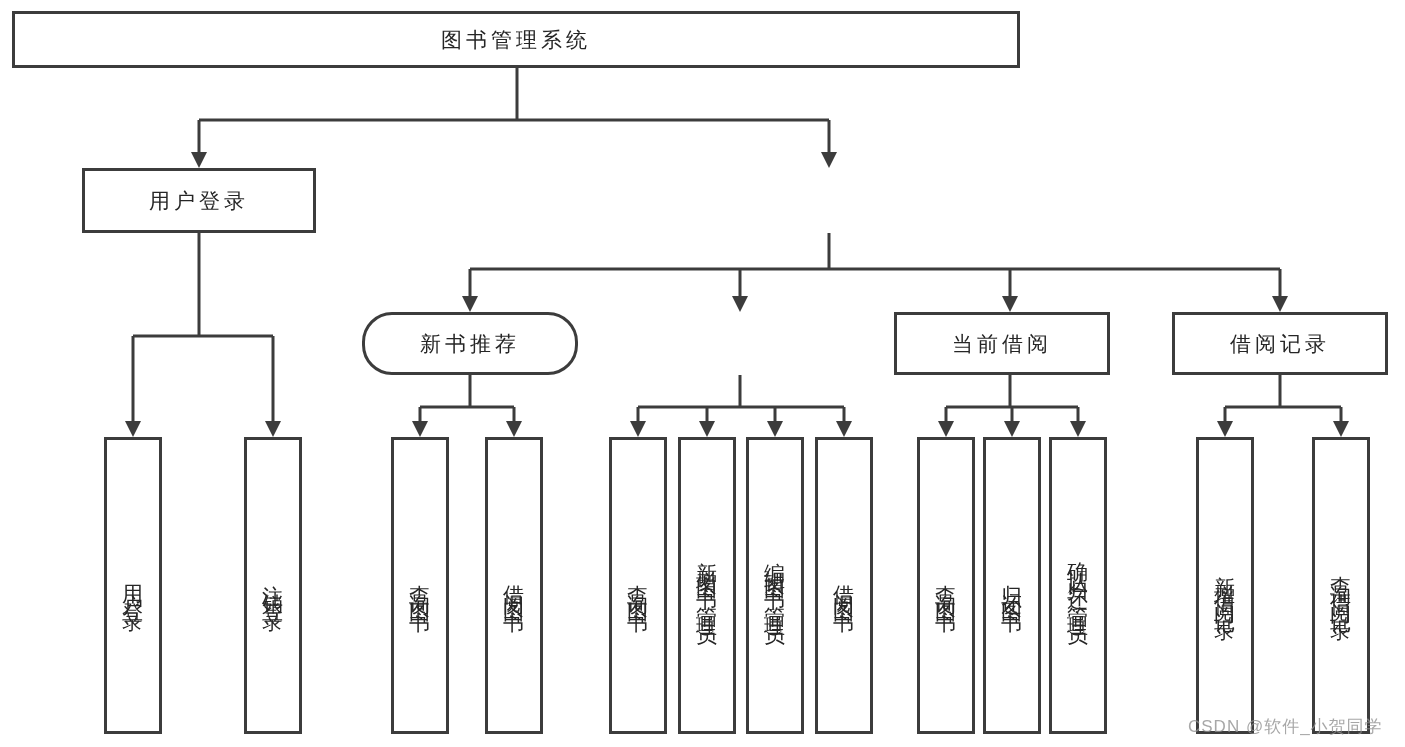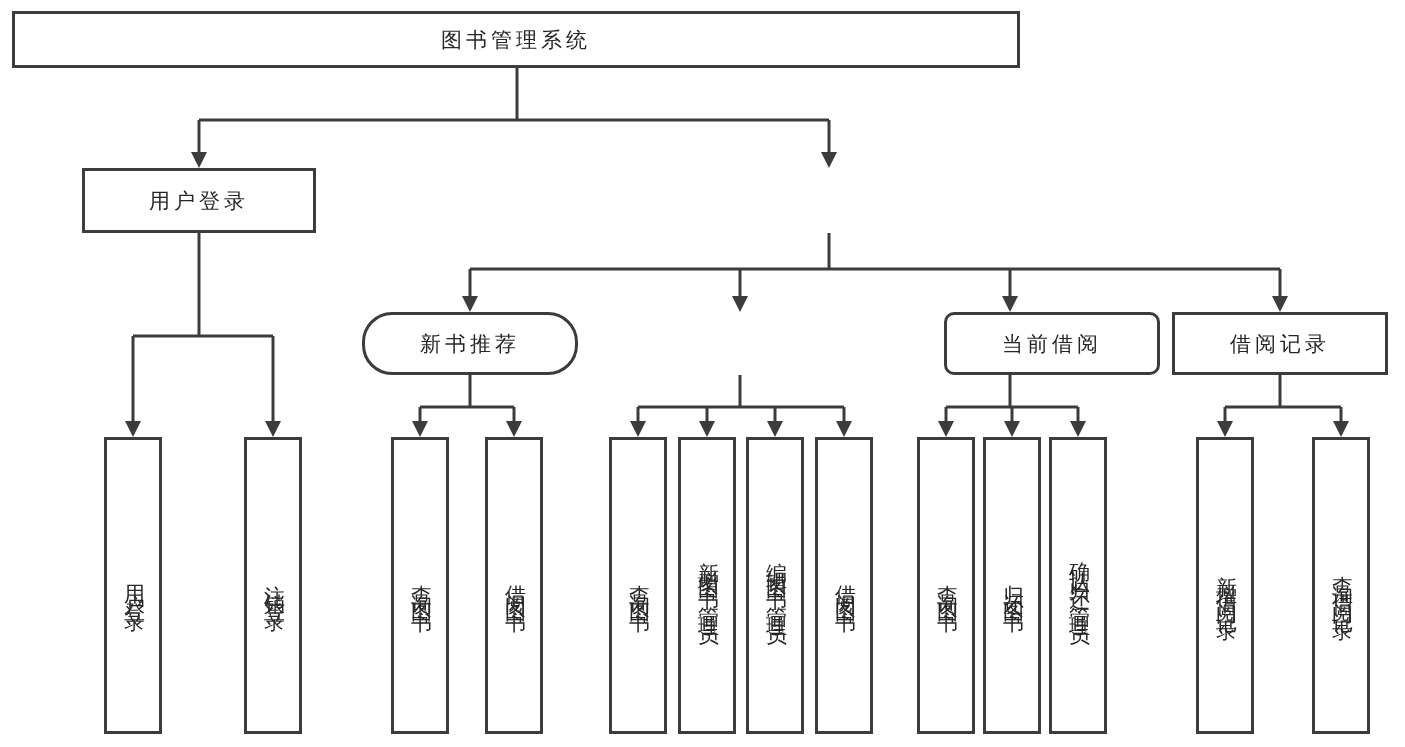--- a/index.html
+++ b/index.html
@@ -2,21 +2,21 @@
 <html><head>
 <meta charset="utf-8">
 <style>
   html, body { margin: 0; padding: 0; background: #ffffff; }
   #canvas {
     position: relative;
     width: 1405px;
     height: 747px;
     background: #ffffff;
     overflow: hidden;
-    font-family: Liberation Mono, monospace;
+    font-family: Liberation Sans, sans-serif;
   }
   .box {
     position: absolute;
     box-sizing: border-box;
     background: #ffffff;
     border: 3px solid #3c3c3c;
     display: flex;
     align-items: center;
     justify-content: center;
     color: #262626;
@@ -89,21 +89,21 @@
     <span>图书管理系统</span>
   </div>
 
   <div class="box l2" style="left:82px;">
     <span>用户登录</span>
   </div>
 
   <div class="box l3" style="left:362px;border-radius:30px;">
     <span>新书推荐</span>
   </div>
-  <div class="box l3" style="left:944px;border-radius:10px;">
+  <div class="box l3" style="left:894px;">
     <span>当前借阅</span>
   </div>
   <div class="box l3" style="left:1172px;">
     <span>借阅记录</span>
   </div>
 
   <div class="box vbox" style="left:104px;">
     <span class="vtext">用户登录</span>
   </div>
   <div class="box vbox" style="left:244px;">
@@ -140,14 +140,15 @@
     <span class="vtext">确认归还（管理员）</span>
   </div>
 
   <div class="box vbox" style="left:1196px;">
     <span class="vtext">新增借阅记录</span>
   </div>
   <div class="box vbox" style="left:1312px;">
     <span class="vtext">查询借阅记录</span>
   </div>
 
+  <div class="watermark">CSDN @软件_小贺同学</div>
 
 </div>
 
 </body></html>

